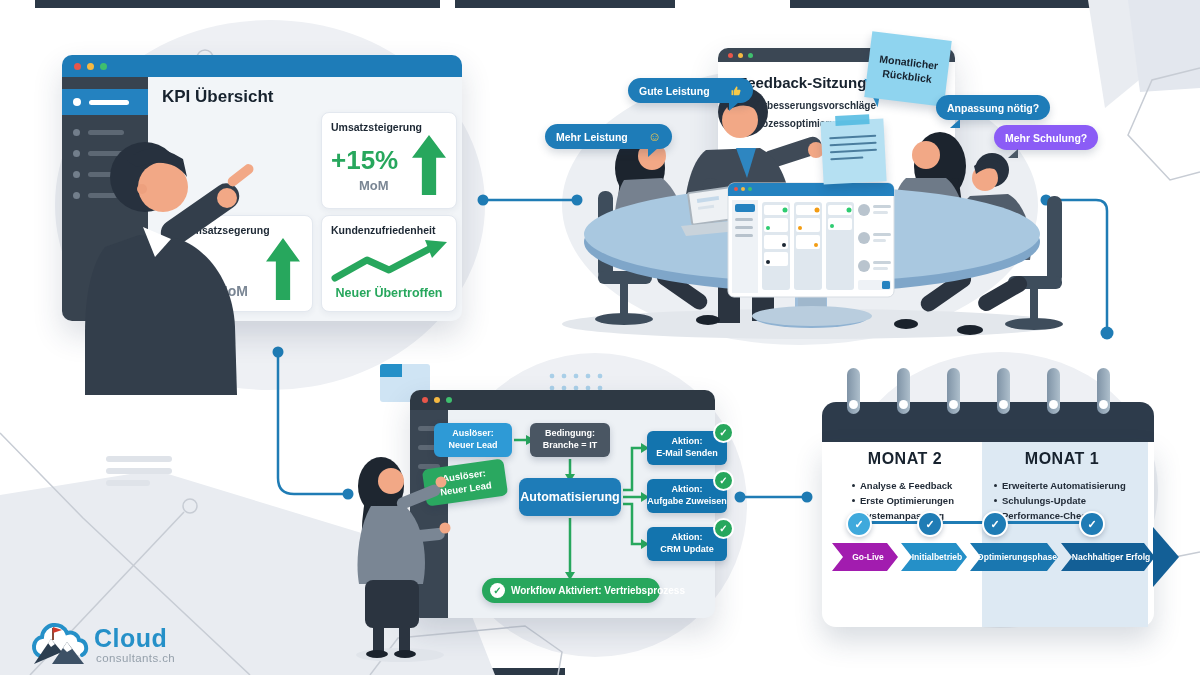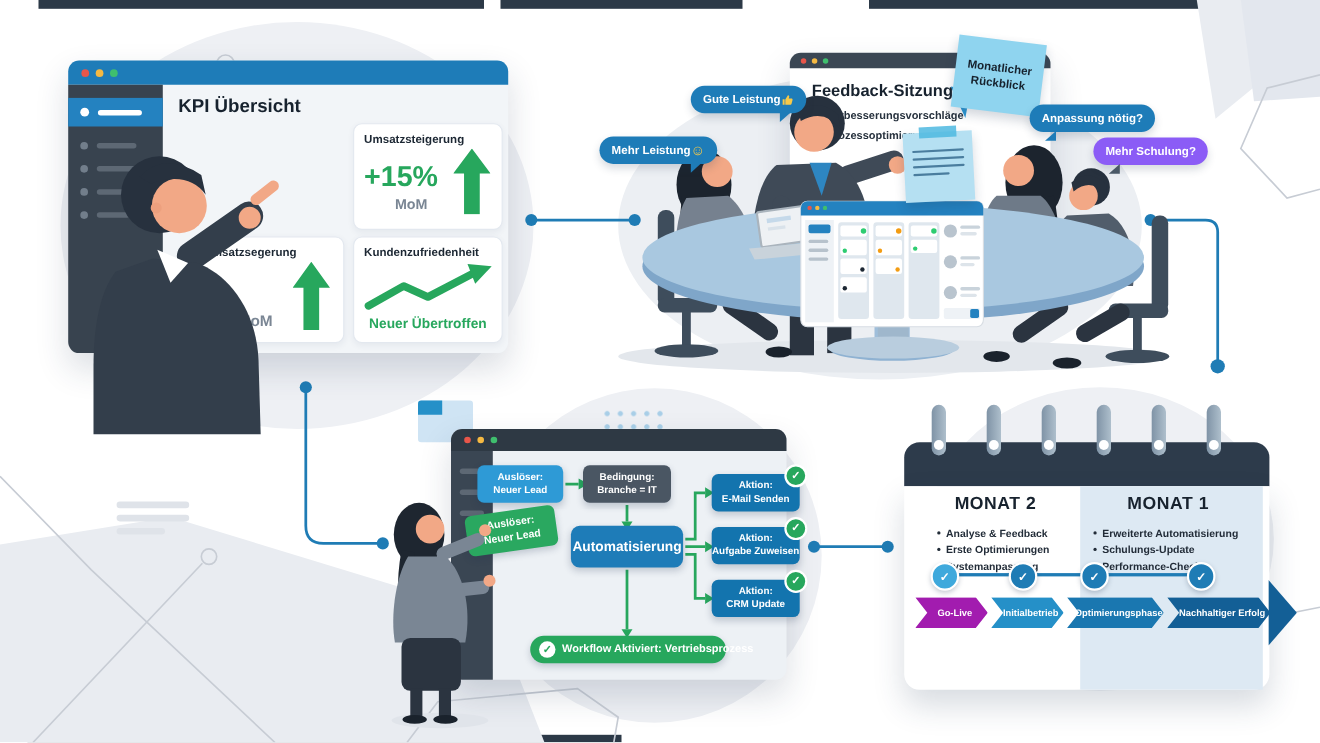--- a/index.html
+++ b/index.html
@@ -6,21 +6,21 @@
   .stage{position:relative;width:1200px;height:675px;overflow:hidden;background:#ffffff;
          font-family:"Liberation Sans",sans-serif;color:#1c2733;}
   .abs{position:absolute;}
   .win{background:#fff;border-radius:10px;box-shadow:0 14px 30px rgba(30,50,80,.16);}
   .tdot{width:7px;height:7px;border-radius:50%;}
   .flex{display:flex;align-items:center;}
   .card{position:absolute;background:#fff;border:1px solid #e3e8ef;border-radius:8px;
         box-shadow:0 2px 6px rgba(30,50,80,.06);padding:8px 9px;box-sizing:border-box;}
   .card h4{margin:0;font-size:10.5px;font-weight:800;color:#1c2733;}
   .uparrow{clip-path:polygon(50% 0,100% 38%,71% 38%,71% 100%,29% 100%,29% 38%,0 38%);background:#27a75d;}
-  .bubble{position:absolute;height:25px;border-radius:13px;padding:0 11px;display:flex;align-items:center;gap:0;
+  .bubble{position:absolute;height:25px;border-radius:13px;padding:0 11px;display:flex;align-items:center;gap:20px;
           color:#fff;font-size:10.5px;font-weight:800;white-space:nowrap;box-shadow:0 4px 8px rgba(30,50,80,.18);}
   .bubble.blue{background:#1e7cb8;} .bubble.dark{background:#8b5cf6;}
   .bubble:after{content:"";position:absolute;bottom:-8px;border-style:solid;}
   .bubble.tail-r:after{right:14px;border-width:9px 10px 0 0;border-color:#1e7cb8 transparent transparent transparent;}
   .bubble.tail-l:after{left:14px;border-width:0 10px 9px 0;border-color:transparent #1e7cb8 transparent transparent;transform:scaleY(-1);}
   .bubble.dark.tail-l:after{border-color:transparent #4a5866 transparent transparent;}
   .node{position:absolute;border-radius:6px;color:#fff;font-size:9px;font-weight:800;line-height:1.3;
         display:flex;flex-direction:column;justify-content:center;text-align:center;box-shadow:0 3px 7px rgba(30,50,80,.22);}
   .chk{position:absolute;width:17px;height:17px;border-radius:50%;background:#27a75d;border:2px solid #fff;
        color:#fff;font-size:10px;font-weight:800;display:flex;align-items:center;justify-content:center;line-height:1;}
@@ -477,14 +477,27 @@
       <div class="tl-circle" style="left:257px;top:69px;background:#1f7cb5;">✓</div>
 
       <div class="chev" style="left:10px;top:101px;width:66px;background:#a21caf;">Go-Live</div>
       <div class="chev" style="left:79px;top:101px;width:66px;background:#2590c8;">Initialbetrieb</div>
       <div class="chev" style="left:148px;top:101px;width:88px;background:#1a77b0;">Optimierungsphase</div>
       <div class="chev" style="left:239px;top:101px;width:94px;background:#135f96;">Nachhaltiger Erfolg</div>
       <div class="abs" style="left:331px;top:85px;width:26px;height:60px;background:#135f96;clip-path:polygon(0 0,100% 50%,0 100%);"></div>
     </div>
   </div>
 
+  <div class="abs" style="left:26px;top:616px;width:250px;height:58px;">
+    <svg width="66" height="54" viewBox="0 0 66 54" style="position:absolute;left:0;top:2px;">
+      <path d="M14,38 a10,10 0 0 1 2,-19 a13,13 0 0 1 25,-4 a9,9 0 0 1 12,7 a8,8 0 0 1 3,15" fill="#ffffff" stroke="#2590c8" stroke-width="4" stroke-linecap="round"></path>
+      <line x1="27" y1="10" x2="27" y2="22" stroke="#8a4a3a" stroke-width="2"></line>
+      <polygon points="27,9 36,12 27,15" fill="#d0392b"></polygon>
+      <polygon points="8,46 25,21 36,34" fill="#2c3e50"></polygon>
+      <polygon points="22,25 25,21 29,26 25,29" fill="#ffffff"></polygon>
+      <polygon points="26,46 41,24 58,46" fill="#3d5166"></polygon>
+      <polygon points="37,30 41,24 46,31 41,34" fill="#ffffff"></polygon>
+    </svg>
+    <div style="position:absolute;left:68px;top:8px;font-size:25px;font-weight:800;color:#2590c8;letter-spacing:.5px;">Cloud</div>
+    <div style="position:absolute;left:70px;top:36px;font-size:11.5px;font-weight:400;color:#95a0ab;letter-spacing:.4px;">consultants.ch</div>
+  </div>
 
 </div>
 
 </body></html>

